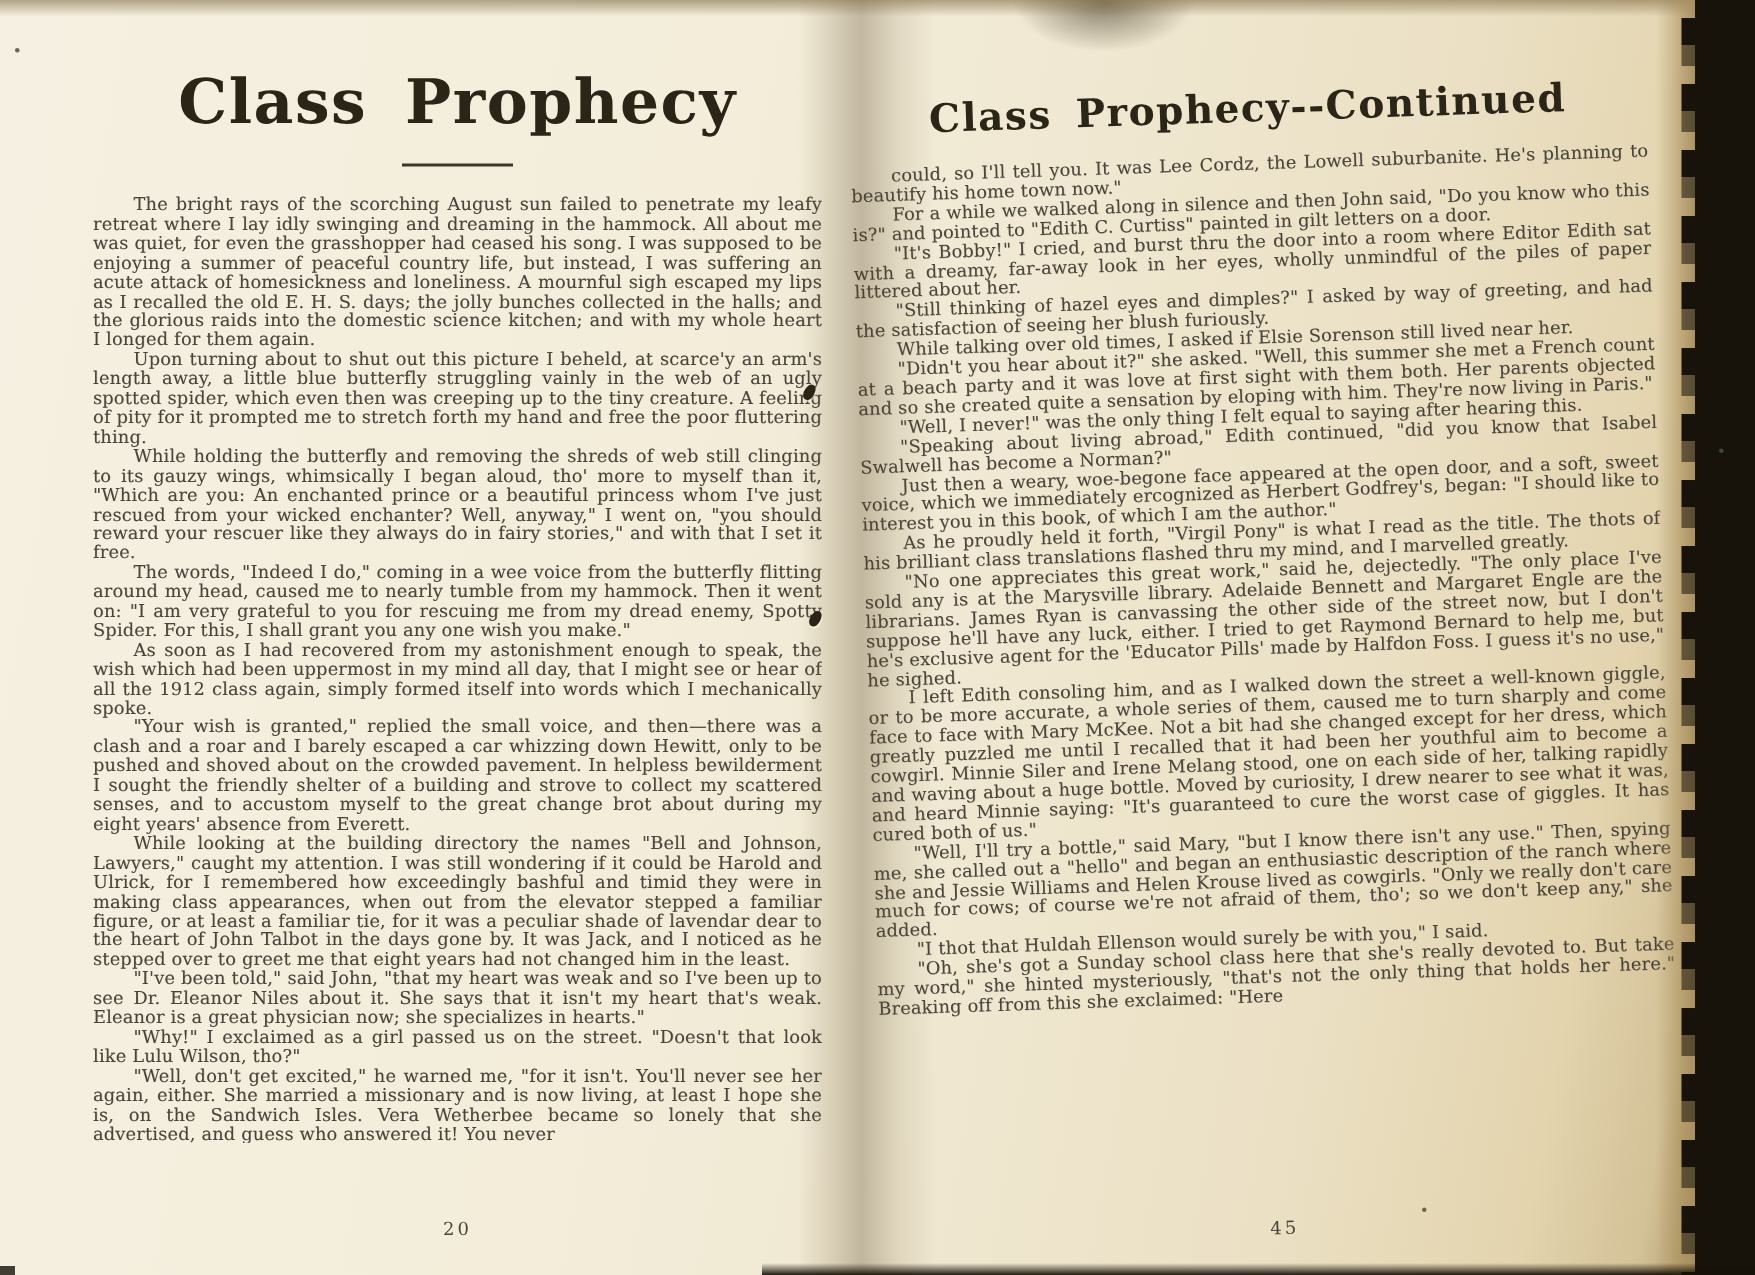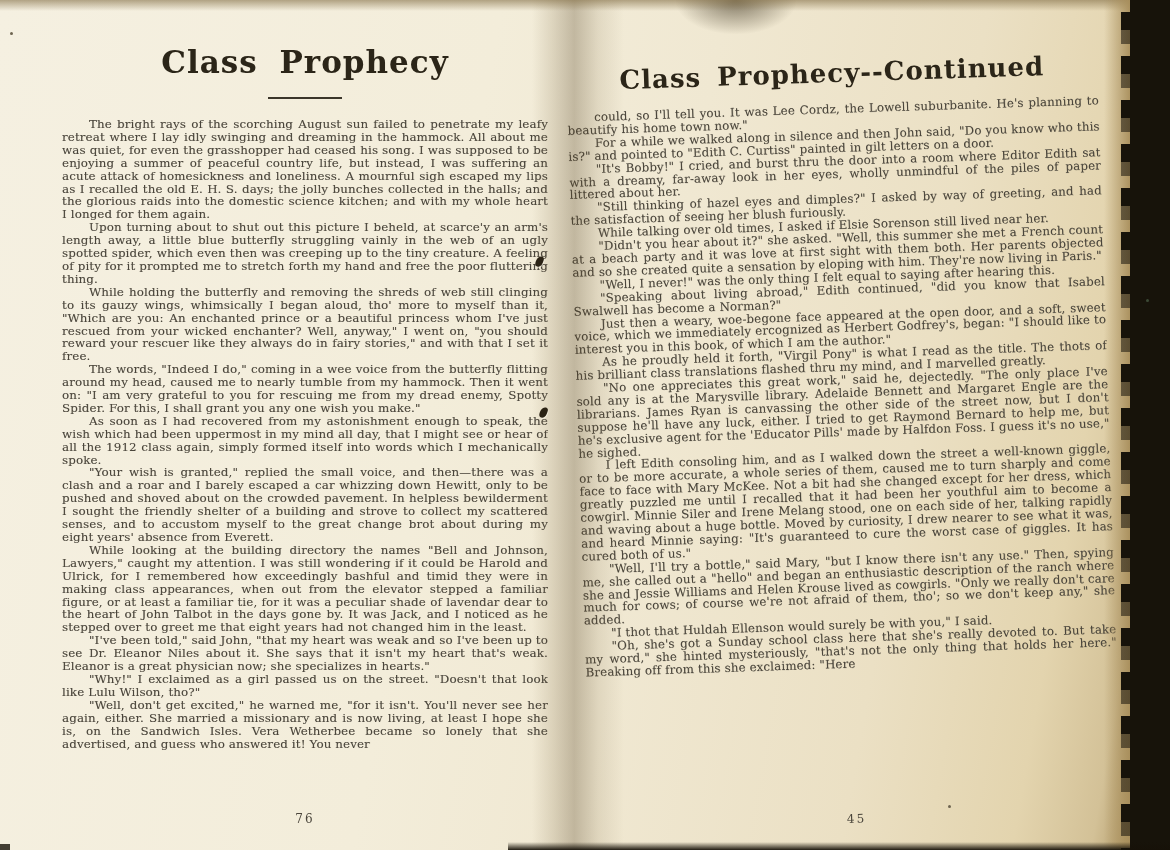--- a/index.html
+++ b/index.html
@@ -62,21 +62,21 @@
   .sp3{left:1146px;top:299px;width:3px;height:3px;background:#3c4a36;}
   .sp4{left:948px;top:805px;width:3px;height:3px;}
   
   .page{position:absolute;color:#46413a;}
   .page-left{left:62px;top:44px;width:486px;}
   .page-right{left:574px;top:34px;width:532px;transform:rotate(-1.9deg);transform-origin:95% 45%;}
   .page h1{
     margin:0;text-align:center;color:#2b2518;
     font-weight:700;letter-spacing:1px;word-spacing:10px;
   }
-  .page-left h1{font-size:31px;}
+  .page-left h1{font-size:41px;}
   .page-right h1{font-size:26px;word-spacing:6px;margin-top:16px;}
   .rule{width:74px;height:2px;background:#3b362a;margin:17px auto 0;}
   .bodytext{
     text-align:justify;font-size:11.8px;line-height:12.9px;
     letter-spacing:.15px;color:#4a453b;
     text-shadow:.3px .3px 0 rgba(74,69,59,.30);
     overflow:hidden;
   }
   .page-left .bodytext{margin-top:19px;max-height:690px;}
   .page-right .bodytext{margin-top:15px;max-height:700px;}
@@ -101,21 +101,21 @@
       <p>Upon turning about to shut out this picture I beheld, at scarce'y an arm's length away, a little blue butterfly struggling vainly in the web of an ugly spotted spider, which even then was creeping up to the tiny creature. A feeling of pity for it prompted me to stretch forth my hand and free the poor fluttering thing.</p>
       <p>While holding the butterfly and removing the shreds of web still clinging to its gauzy wings, whimsically I began aloud, tho' more to myself than it, "Which are you: An enchanted prince or a beautiful princess whom I've just rescued from your wicked enchanter? Well, anyway," I went on, "you should reward your rescuer like they always do in fairy stories," and with that I set it free.</p>
       <p>The words, "Indeed I do," coming in a wee voice from the butterfly flitting around my head, caused me to nearly tumble from my hammock. Then it went on: "I am very grateful to you for rescuing me from my dread enemy, Spotty Spider. For this, I shall grant you any one wish you make."</p>
       <p>As soon as I had recovered from my astonishment enough to speak, the wish which had been uppermost in my mind all day, that I might see or hear of all the 1912 class again, simply formed itself into words which I mechanically spoke.</p>
       <p>"Your wish is granted," replied the small voice, and then—there was a clash and a roar and I barely escaped a car whizzing down Hewitt, only to be pushed and shoved about on the crowded pavement. In helpless bewilderment I sought the friendly shelter of a building and strove to collect my scattered senses, and to accustom myself to the great change brot about during my eight years' absence from Everett.</p>
       <p>While looking at the building directory the names "Bell and Johnson, Lawyers," caught my attention. I was still wondering if it could be Harold and Ulrick, for I remembered how exceedingly bashful and timid they were in making class appearances, when out from the elevator stepped a familiar figure, or at least a familiar tie, for it was a peculiar shade of lavendar dear to the heart of John Talbot in the days gone by. It was Jack, and I noticed as he stepped over to greet me that eight years had not changed him in the least.</p>
       <p>"I've been told," said John, "that my heart was weak and so I've been up to see Dr. Eleanor Niles about it. She says that it isn't my heart that's weak. Eleanor is a great physician now; she specializes in hearts."</p>
       <p>"Why!" I exclaimed as a girl passed us on the street. "Doesn't that look like Lulu Wilson, tho?"</p>
       <p>"Well, don't get excited," he warned me, "for it isn't. You'll never see her again, either. She married a missionary and is now living, at least I hope she is, on the Sandwich Isles. Vera Wetherbee became so lonely that she advertised, and guess who answered it! You never</p>
     </div>
-    <div class="pagenum">76</div>
+    <div class="pagenum">20</div>
   </div>
 
   <div class="page page-right">
     <h1>Class Prophecy--Continued</h1>
     <div class="bodytext">
       <p>could, so I'll tell you. It was Lee Cordz, the Lowell suburbanite. He's planning to beautify his home town now."</p>
       <p>For a while we walked along in silence and then John said, "Do you know who this is?" and pointed to "Edith C. Curtiss" painted in gilt letters on a door.</p>
       <p>"It's Bobby!" I cried, and burst thru the door into a room where Editor Edith sat with a dreamy, far-away look in her eyes, wholly unmindful of the piles of paper littered about her.</p>
       <p>"Still thinking of hazel eyes and dimples?" I asked by way of greeting, and had the satisfaction of seeing her blush furiously.</p>
       <p>While talking over old times, I asked if Elsie Sorenson still lived near her.</p>

